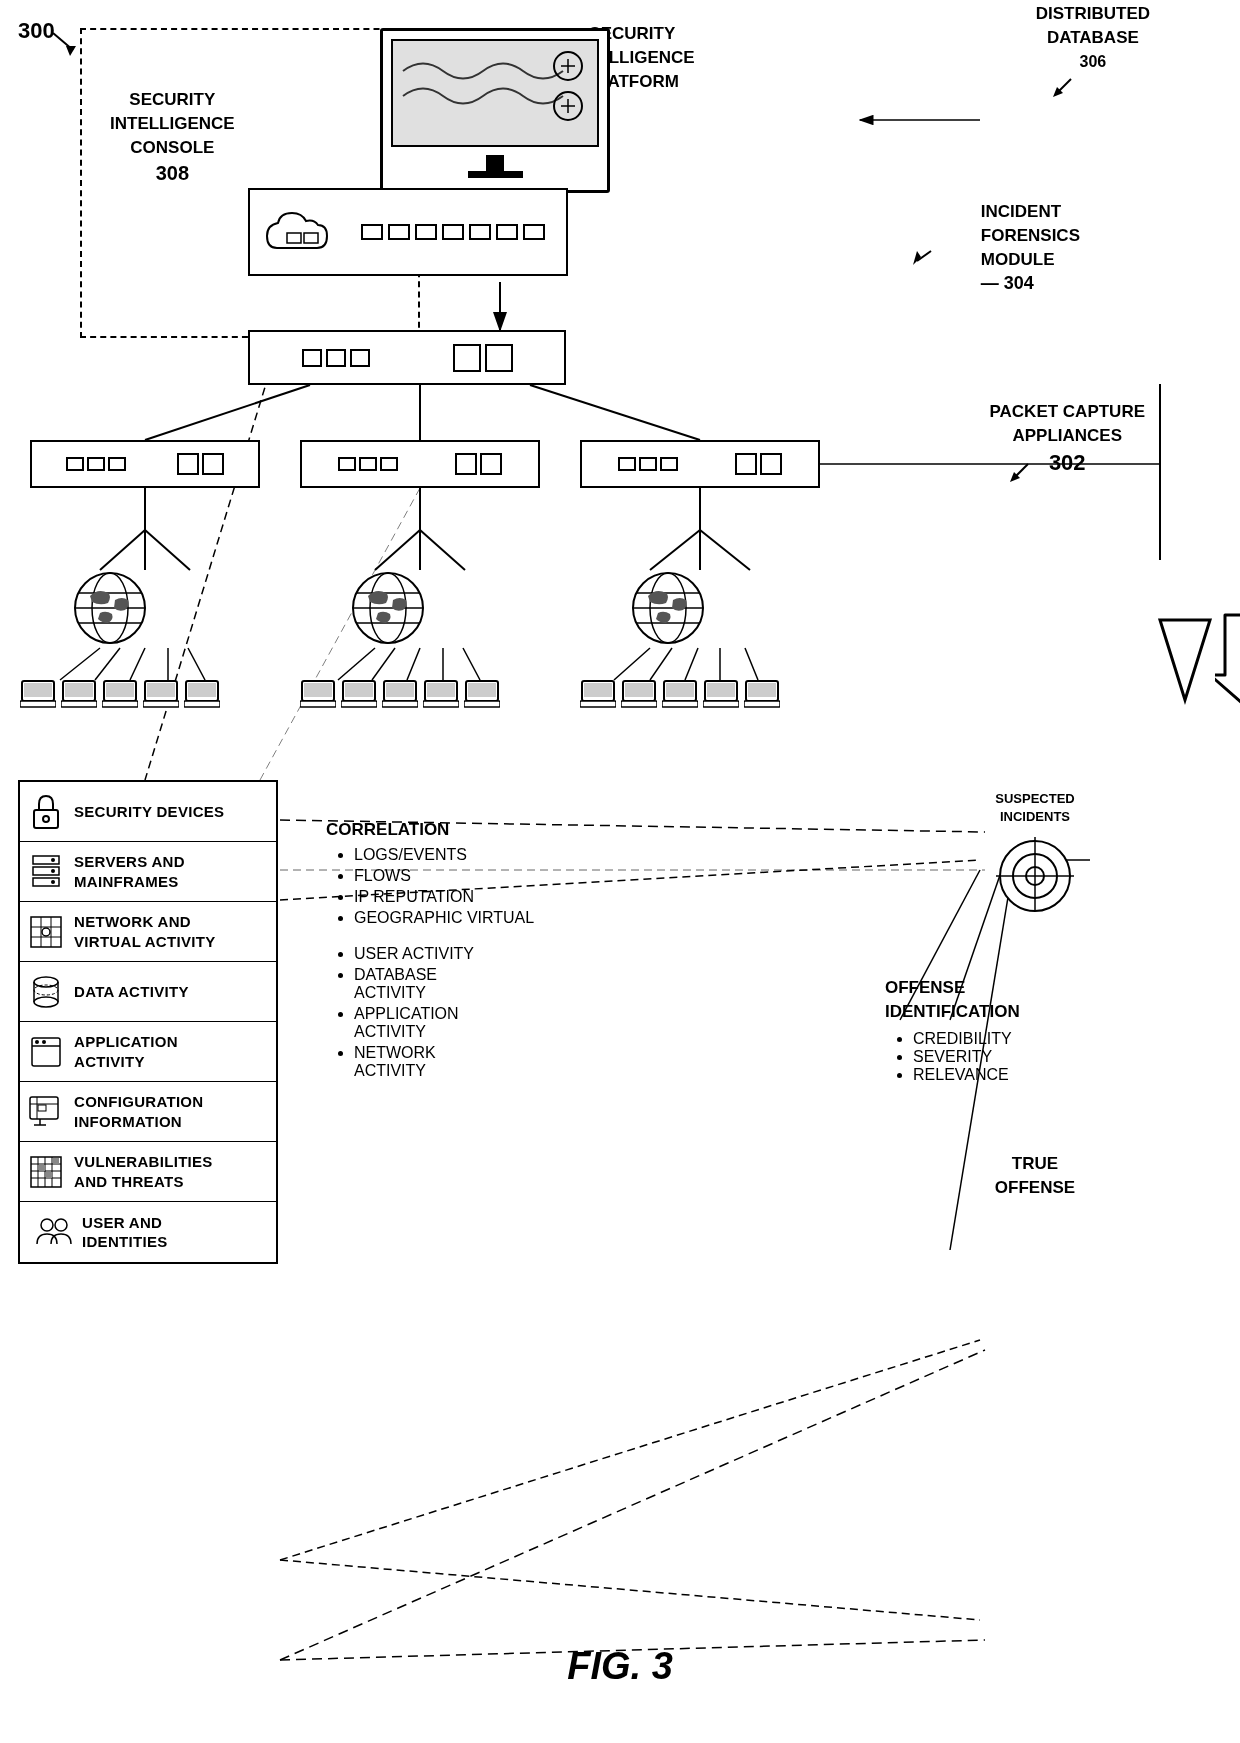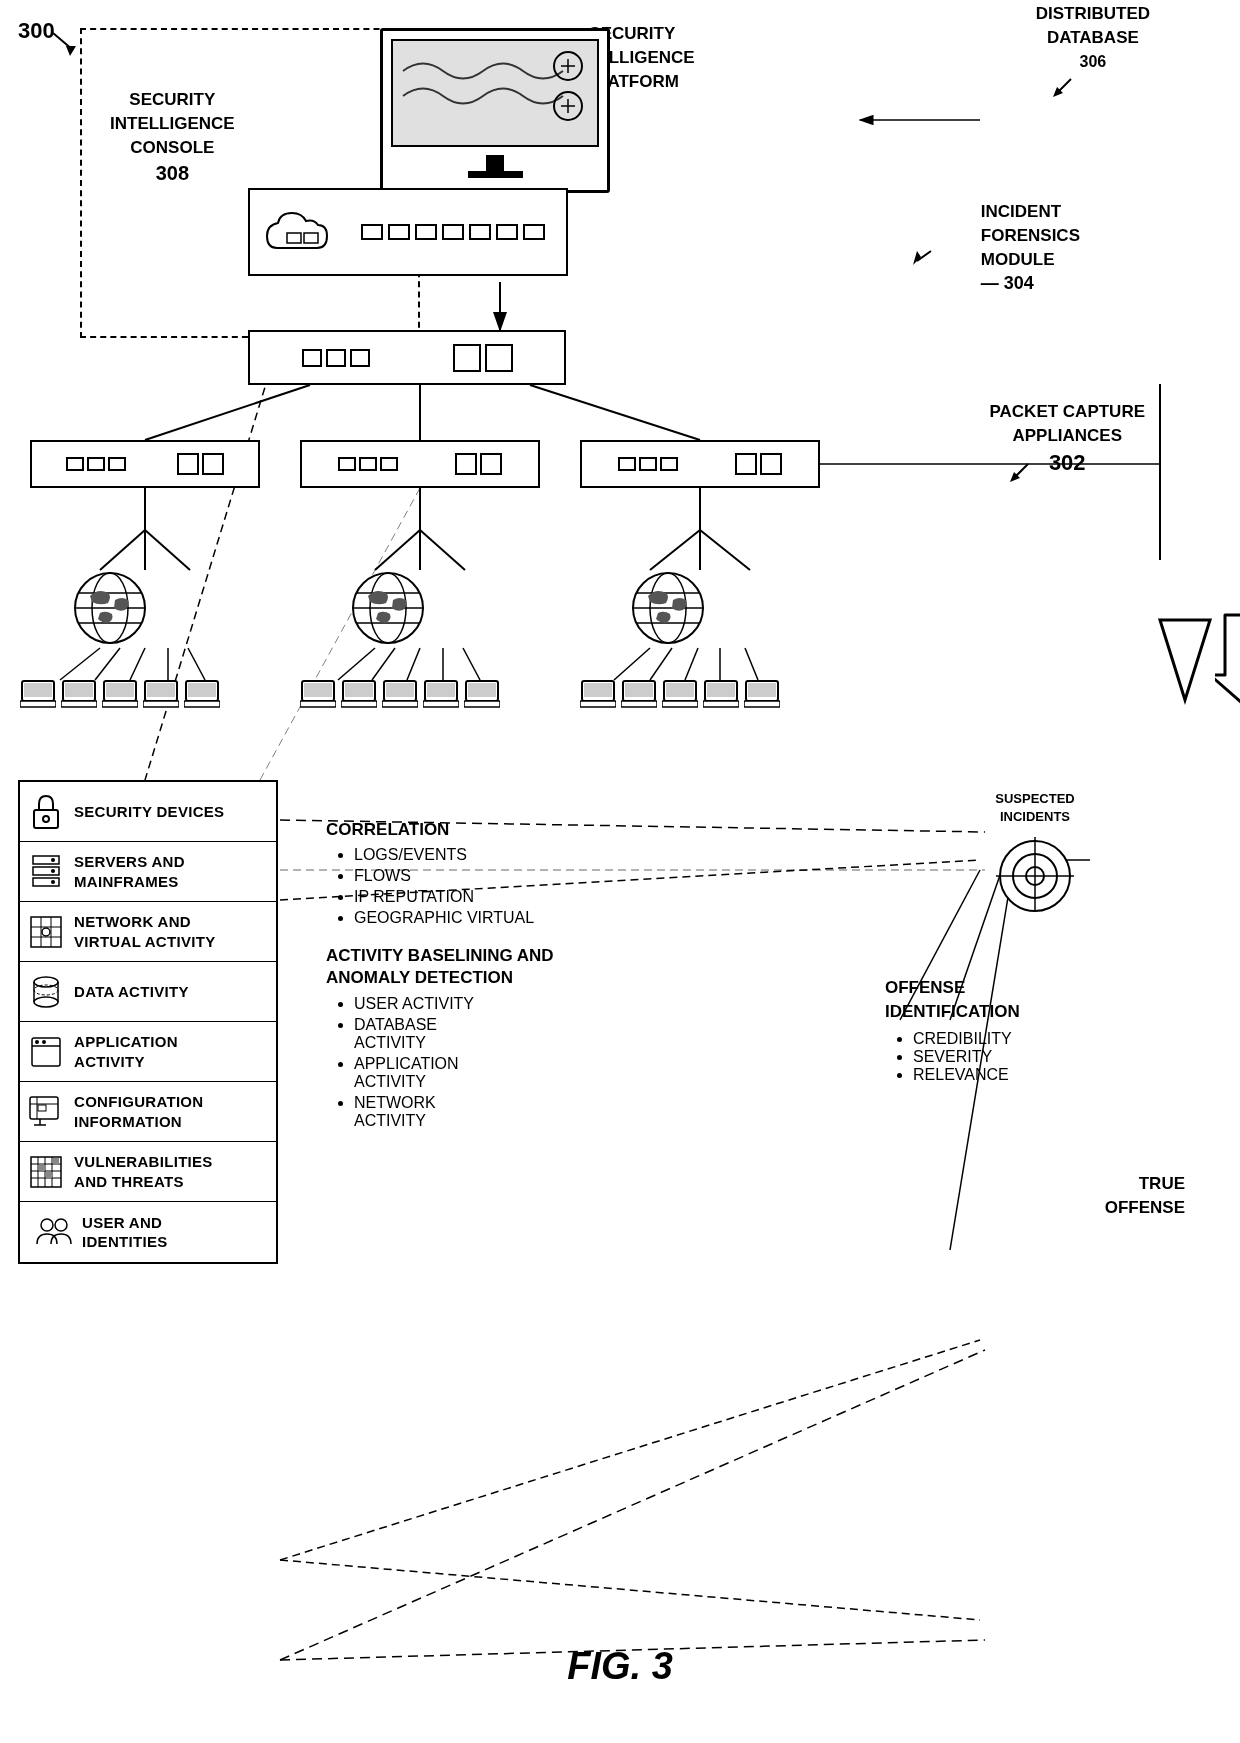--- a/index.html
+++ b/index.html
@@ -553,21 +553,20 @@
   </div>
 
   <div class="correlation-area">
     <div class="corr-title">CORRELATION</div>
     <ul class="corr-list">
       <li>LOGS/EVENTS</li>
       <li>FLOWS</li>
       <li>IP REPUTATION</li>
       <li>GEOGRAPHIC VIRTUAL</li>
     </ul>
-    <div class="corr-title" style="line-height:1.3;">ACTIVITY BASELINING AND<br>ANOMALY DETECTION</div>
     <ul class="corr-list" style="margin-top:6px;">
       <li>USER ACTIVITY</li>
       <li>DATABASE<br>ACTIVITY</li>
       <li>APPLICATION<br>ACTIVITY</li>
       <li>NETWORK<br>ACTIVITY</li>
     </ul>
   </div>
 
   <div style="position:absolute;top:790px;right:55px;width:300px;">
 
@@ -586,21 +585,21 @@
 
     <div style="margin-top:60px;">
       <div style="font-size:17px;font-weight:bold;line-height:1.4;margin-bottom:6px;">OFFENSE<br>IDENTIFICATION</div>
       <ul style="list-style:disc;padding-left:28px;font-size:16px;">
         <li>CREDIBILITY</li>
         <li>SEVERITY</li>
         <li>RELEVANCE</li>
       </ul>
     </div>
 
-    <div style="font-size:17px;font-weight:bold;text-align:right;margin-top:88px;line-height:1.4;">TRUE<br>OFFENSE</div>
+    <div style="font-size:17px;font-weight:bold;text-align:center;margin-top:68px;line-height:1.4;">TRUE<br>OFFENSE</div>
   </div>
 
   <div style="position:absolute;bottom:55px;left:50%;transform:translateX(-50%);font-size:38px;font-weight:bold;font-style:italic;">FIG. 3</div>
 
   <svg style="position:absolute;top:0;left:0;width:1240px;height:1743px;pointer-events:none;" xmlns="http://www.w3.org/2000/svg">
 
     <line x1="280" y1="820" x2="985" y2="832" stroke="#000" stroke-width="1.5" stroke-dasharray="10,6"></line>
 
     <line x1="280" y1="870" x2="985" y2="870" stroke="#000" stroke-width="1" stroke-dasharray="8,5" opacity="0.6"></line>
 

